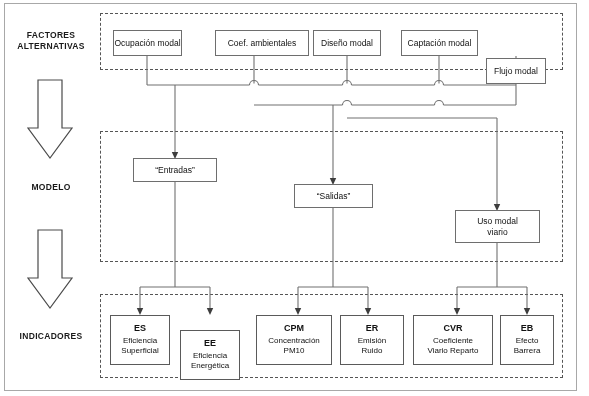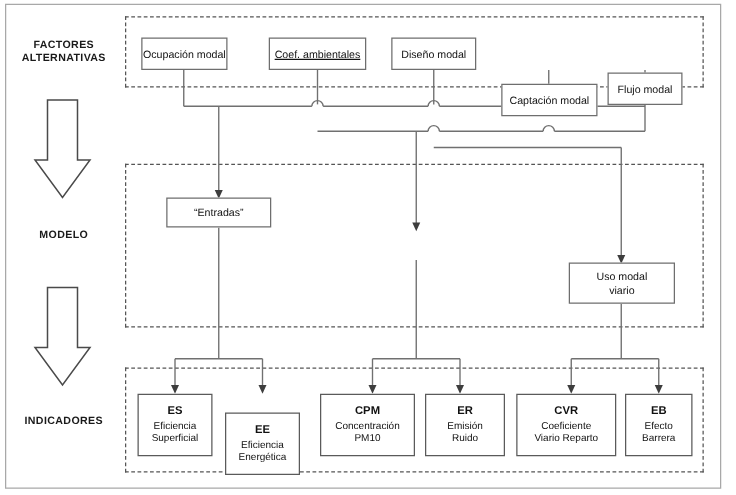--- a/index.html
+++ b/index.html
@@ -178,35 +178,38 @@
   <div class="stage-label" style="left:6px; top:182px; width:90px;">
     <div>MODELO</div>
   </div>
   <div class="stage-label" style="left:6px; top:331px; width:90px;">
     <div>INDICADORES</div>
   </div>
 
   <div class="node factor" style="left:113px; top:30px; width:69px; height:26px;">
     <span>Ocupación modal</span>
   </div>
-  <div class="node factor" style="left:215px; top:30px; width:78px; height:26px;text-decoration:underline;">
+  <div class="node factor" style="left:215px; top:30px; width:94px; height:26px;">
     <span>Coef. ambientales</span>
   </div>
   <div class="node factor" style="left:313px; top:30px; width:68px; height:26px;">
     <span>Diseño modal</span>
   </div>
-  <div class="node factor" style="left:401px; top:30px; width:77px; height:26px;margin-top:37px;">
+  <div class="node factor" style="left:401px; top:30px; width:77px; height:26px;">
     <span>Captación modal</span>
   </div>
   <div class="node factor" style="left:486px; top:30px; width:60px; height:26px;margin-top:28px;">
     <span>Flujo modal</span>
   </div>
 
   <div class="node concept" style="left:133px; top:158px; width:84px; height:24px;">
     <span>“Entradas”</span>
+  </div>
+  <div class="node concept" style="left:294px; top:184px; width:79px; height:24px;">
+    <span>“Salidas”</span>
   </div>
   <div class="node concept" style="left:455px; top:210px; width:85px; height:33px;">
     <span>Uso modal</span>
     <span>viario</span>
   </div>
 
   <div class="node indicator" style="left:110px; top:315px; width:60px; height:50px;">
     <span class="code">ES</span>
     <span class="desc">Eficiencia</span>
     <span class="desc">Superficial</span>

